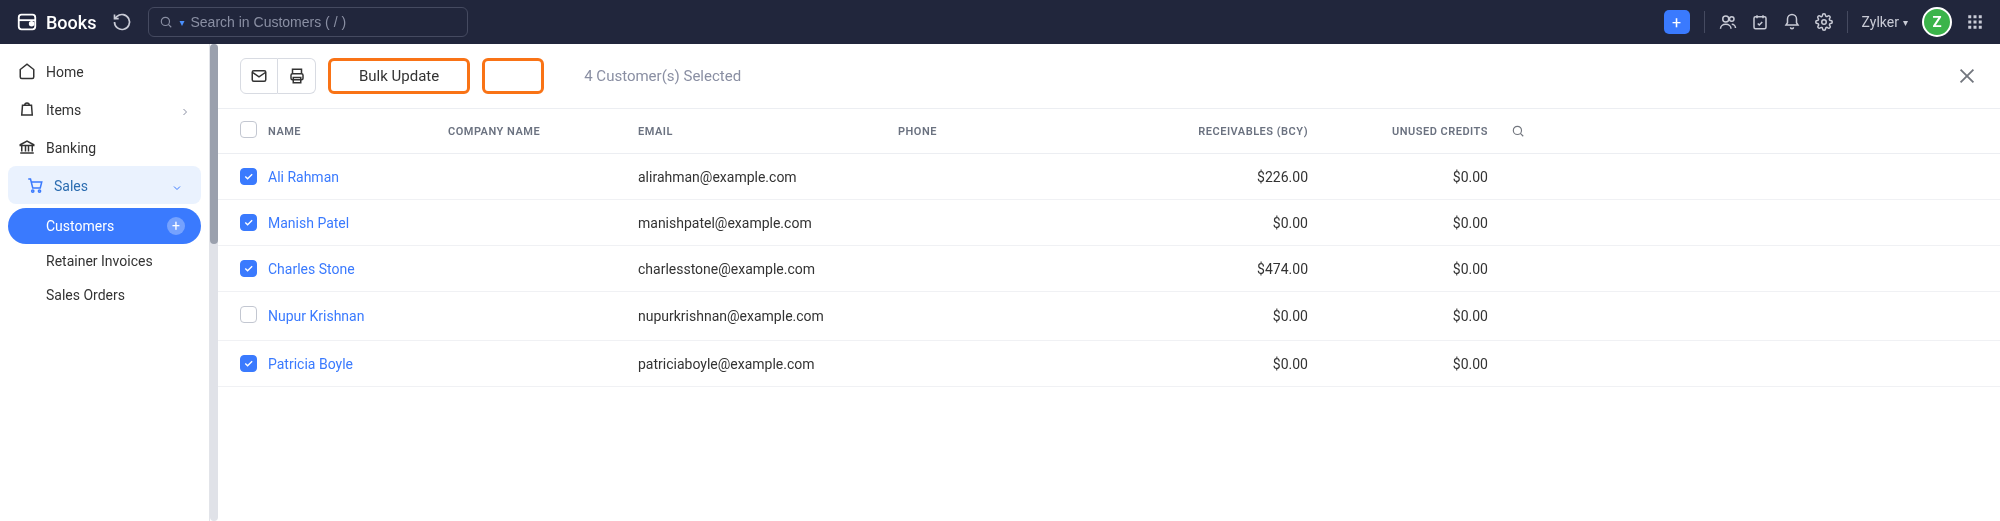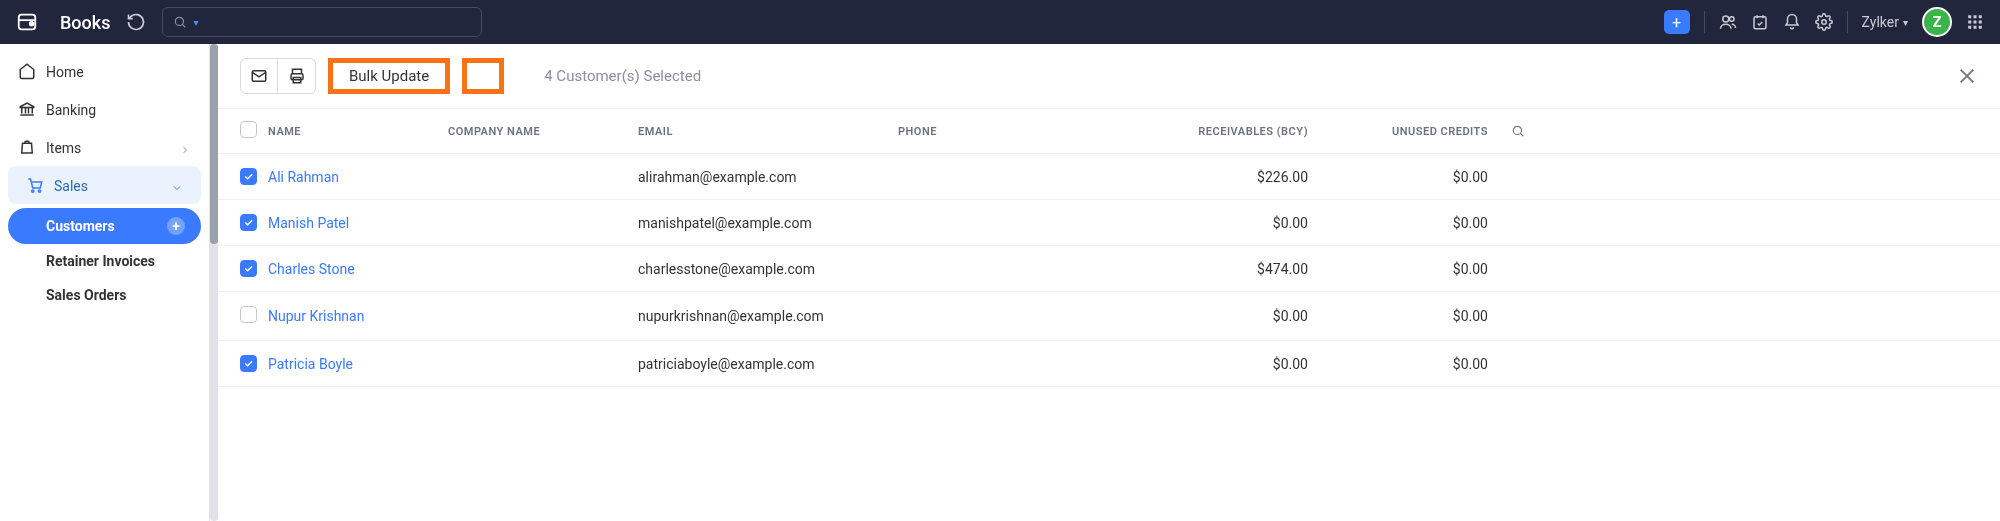--- a/index.html
+++ b/index.html
@@ -11,21 +11,21 @@
   }
   .topbar {
     height: 44px;
     background: #21263c;
     display: flex;
     align-items: center;
     padding: 0 16px;
     gap: 16px;
     color: #fff;
   }
-  .logo { display: flex; align-items: center; gap: 22px; font-size: 18px; font-weight: 500; }
+  .logo { display: flex; align-items: center; gap: 8px; font-size: 18px; font-weight: 500; }
   .logo svg { width: 22px; height: 22px; }
   .refresh-icon { color: #c9cbd6; cursor: pointer; width: 20px; height: 20px; }
   .search-box {
     flex: 0 0 320px;
     height: 30px;
     border: 1px solid #454a60;
     border-radius: 6px;
     display: flex;
     align-items: center;
     padding: 0 10px;
@@ -68,21 +68,21 @@
     position: relative;
   }
   .nav-item.expanded { background: #eaf2fe; color: #2b6cb0; border-radius: 8px; margin: 0 8px; }
   .nav-item .icon { width: 18px; height: 18px; color: #333; }
   .nav-item.expanded .icon { color: #3a7afe; }
   .nav-item .chev { margin-left: auto; width: 12px; height: 12px; color: #8a8fa3; }
   .nav-item.expanded .chev { color: #3a7afe; }
   .subnav { padding: 4px 0 4px 8px; }
   .sub-item {
     display: flex; align-items: center; padding: 9px 16px 9px 38px;
-    cursor: pointer; color: #333; border-radius: 18px; margin: 0 8px 0 0; font-weight: bold;
+    cursor: pointer; color: #333; border-radius: 18px; margin: 0 8px 0 0;
   }
   .sub-item.active { background: #3a7afe; color: #fff; }
   .sub-item .add {
     margin-left: auto; width: 18px; height: 18px; border-radius: 50%;
     background: rgba(255,255,255,0.3); display: flex; align-items: center;
     justify-content: center; font-size: 14px;
   }
   .sidebar-scroll-indicator {
     width: 8px; background: #e0e2e8; border-radius: 4px;
     position: relative;
@@ -98,22 +98,22 @@
     padding: 14px 22px; border-bottom: 1px solid #eceef2;
   }
   .btn-group { display: flex; }
   .btn-icon {
     width: 38px; height: 36px; border: 1px solid #d8dbe2; background: #fff;
     display: flex; align-items: center; justify-content: center; cursor: pointer;
   }
   .btn-icon:first-child { border-radius: 6px 0 0 6px; }
   .btn-icon:last-child { border-radius: 0 6px 6px 0; border-left: none; }
   .btn {
-    height: 36px; padding: 0 16px; border: 5px solid #f97316; background: #fff;
-    border-radius: 0; display: flex; align-items: center; cursor: pointer;
+    height: 36px; padding: 0 28px; border: 3px solid #f97316; background: #fff;
+    border-radius: 6px; display: flex; align-items: center; cursor: pointer;
     font-size: 15px; color: #333;
   }
   .btn.highlighted { outline: 2px solid #e53935; outline-offset: -1px; }
   .more-btn { width: 40px; justify-content: center; }
   .selection-text { color: #8a8fa3; margin-left: 28px; font-size: 15px; }
   .toolbar-spacer { flex: 1; }
   .close-btn { width: 22px; height: 22px; cursor: pointer; color: #72767e; }
 
   .table { flex: 1; overflow: auto; }
   .thead {
@@ -161,20 +161,21 @@
   <svg class="refresh-icon" viewBox="0 0 24 24" fill="none" stroke="currentColor" stroke-width="2">
     <path d="M3 12a9 9 0 1 0 3-6.7L3 8"></path>
       <path d="M3 3v5h5"></path>
   </svg>
   <div class="search-box">
     <svg class="search-icon" viewBox="0 0 24 24" fill="none" stroke="currentColor" stroke-width="2">
       <circle cx="11" cy="11" r="7"></circle>
         <path d="m21 21-5-5"></path>
     </svg>
     <span class="caret">▾</span>
+    <input type="text" placeholder="Search in Customers ( / )" style="">
   </div>
   <div class="topbar-spacer"></div>
   <div class="topbar-right">
     <div class="plus-btn">+</div>
     <div class="vdiv"></div>
     <svg class="top-icon" viewBox="0 0 24 24" fill="none" stroke="currentColor" stroke-width="2">
       <circle cx="9" cy="8" r="4"></circle>
         <path d="M2 21c0-3.5 3-6 7-6s7 2.5 7 6"></path>
         <circle cx="17" cy="8" r="3"></circle>
         <path d="M22 20c0-2.5-2-5-5-5"></path>
@@ -216,35 +217,35 @@
 
   <div class="sidebar">
     <div class="nav-item">
       <svg class="icon" viewBox="0 0 24 24" fill="none" stroke="currentColor" stroke-width="2">
           <path d="M3 10 12 3l9 7v10a2 2 0 0 1-2 2H5a2 2 0 0 1-2-2V10z"></path>
         </svg>
       <span>Home</span>
     </div>
     <div class="nav-item">
       <svg class="icon" viewBox="0 0 24 24" fill="none" stroke="currentColor" stroke-width="2">
+          <path d="M6 7h12l1 13H5L6 7z"></path>
+          <path d="M9 7a3 3 0 0 1 6 0"></path>
+        </svg>
+      <span>Items</span>
+      <svg class="chev" viewBox="0 0 24 24" fill="none" stroke="currentColor" stroke-width="2">
+          <path d="m9 6 6 6-6 6"></path>
+        </svg>
+    </div>
+    <div class="nav-item">
+      <svg class="icon" viewBox="0 0 24 24" fill="none" stroke="currentColor" stroke-width="2">
           <path d="M3 9 12 4l9 5v1H3V9z"></path>
           <path d="M5 10v8M10 10v8M14 10v8M19 10v8"></path>
           <path d="M3 20h18"></path>
         </svg>
       <span>Banking</span>
-    </div>
-    <div class="nav-item">
-      <svg class="icon" viewBox="0 0 24 24" fill="none" stroke="currentColor" stroke-width="2">
-          <path d="M6 7h12l1 13H5L6 7z"></path>
-          <path d="M9 7a3 3 0 0 1 6 0"></path>
-        </svg>
-      <span>Items</span>
-      <svg class="chev" viewBox="0 0 24 24" fill="none" stroke="currentColor" stroke-width="2">
-          <path d="m9 6 6 6-6 6"></path>
-        </svg>
     </div>
     <div class="nav-item expanded">
       <svg class="icon" viewBox="0 0 24 24" fill="none" stroke="currentColor" stroke-width="2">
           <circle cx="9" cy="20" r="1.5"></circle>
           <circle cx="18" cy="20" r="1.5"></circle>
           <path d="M3 4h3l3 12h10l2-8H7"></path>
         </svg>
       <span>Sales</span>
       <svg class="chev" viewBox="0 0 24 24" fill="none" stroke="currentColor" stroke-width="2">
           <path d="m6 9 6 6 6-6"></path>

